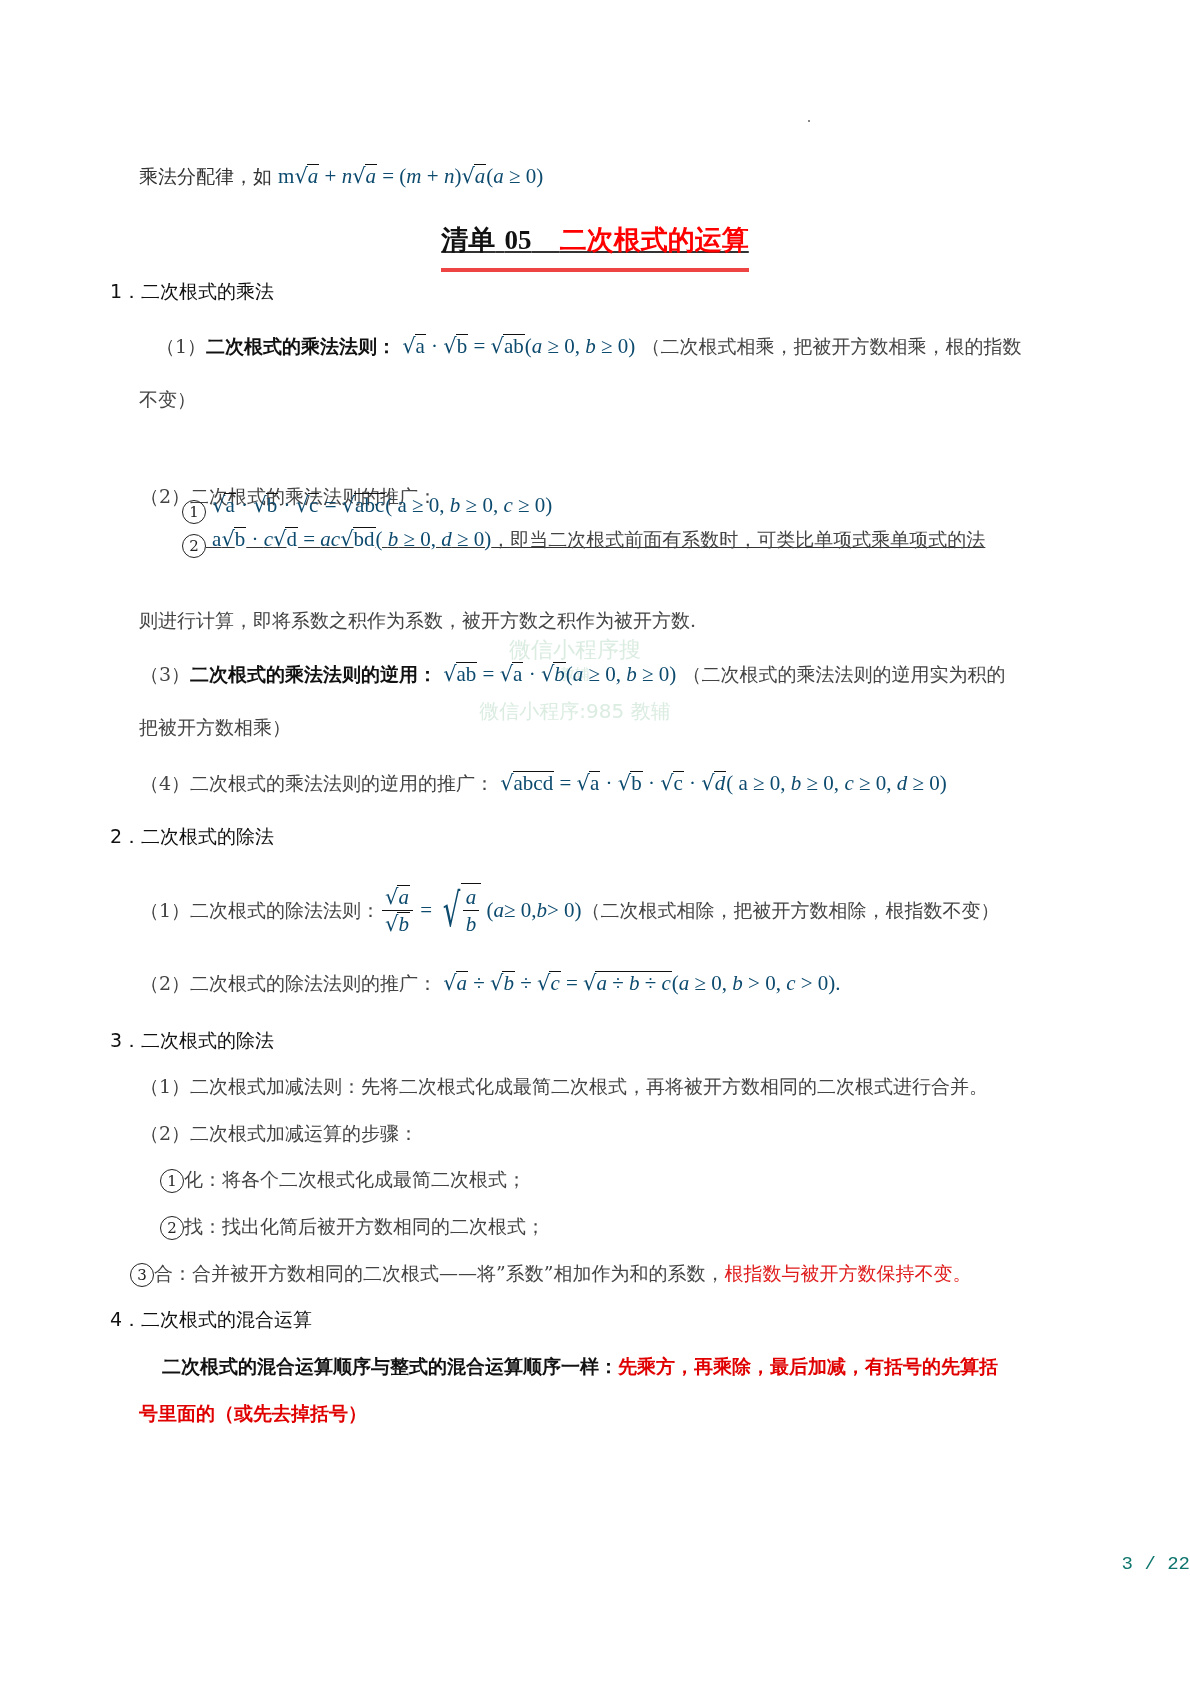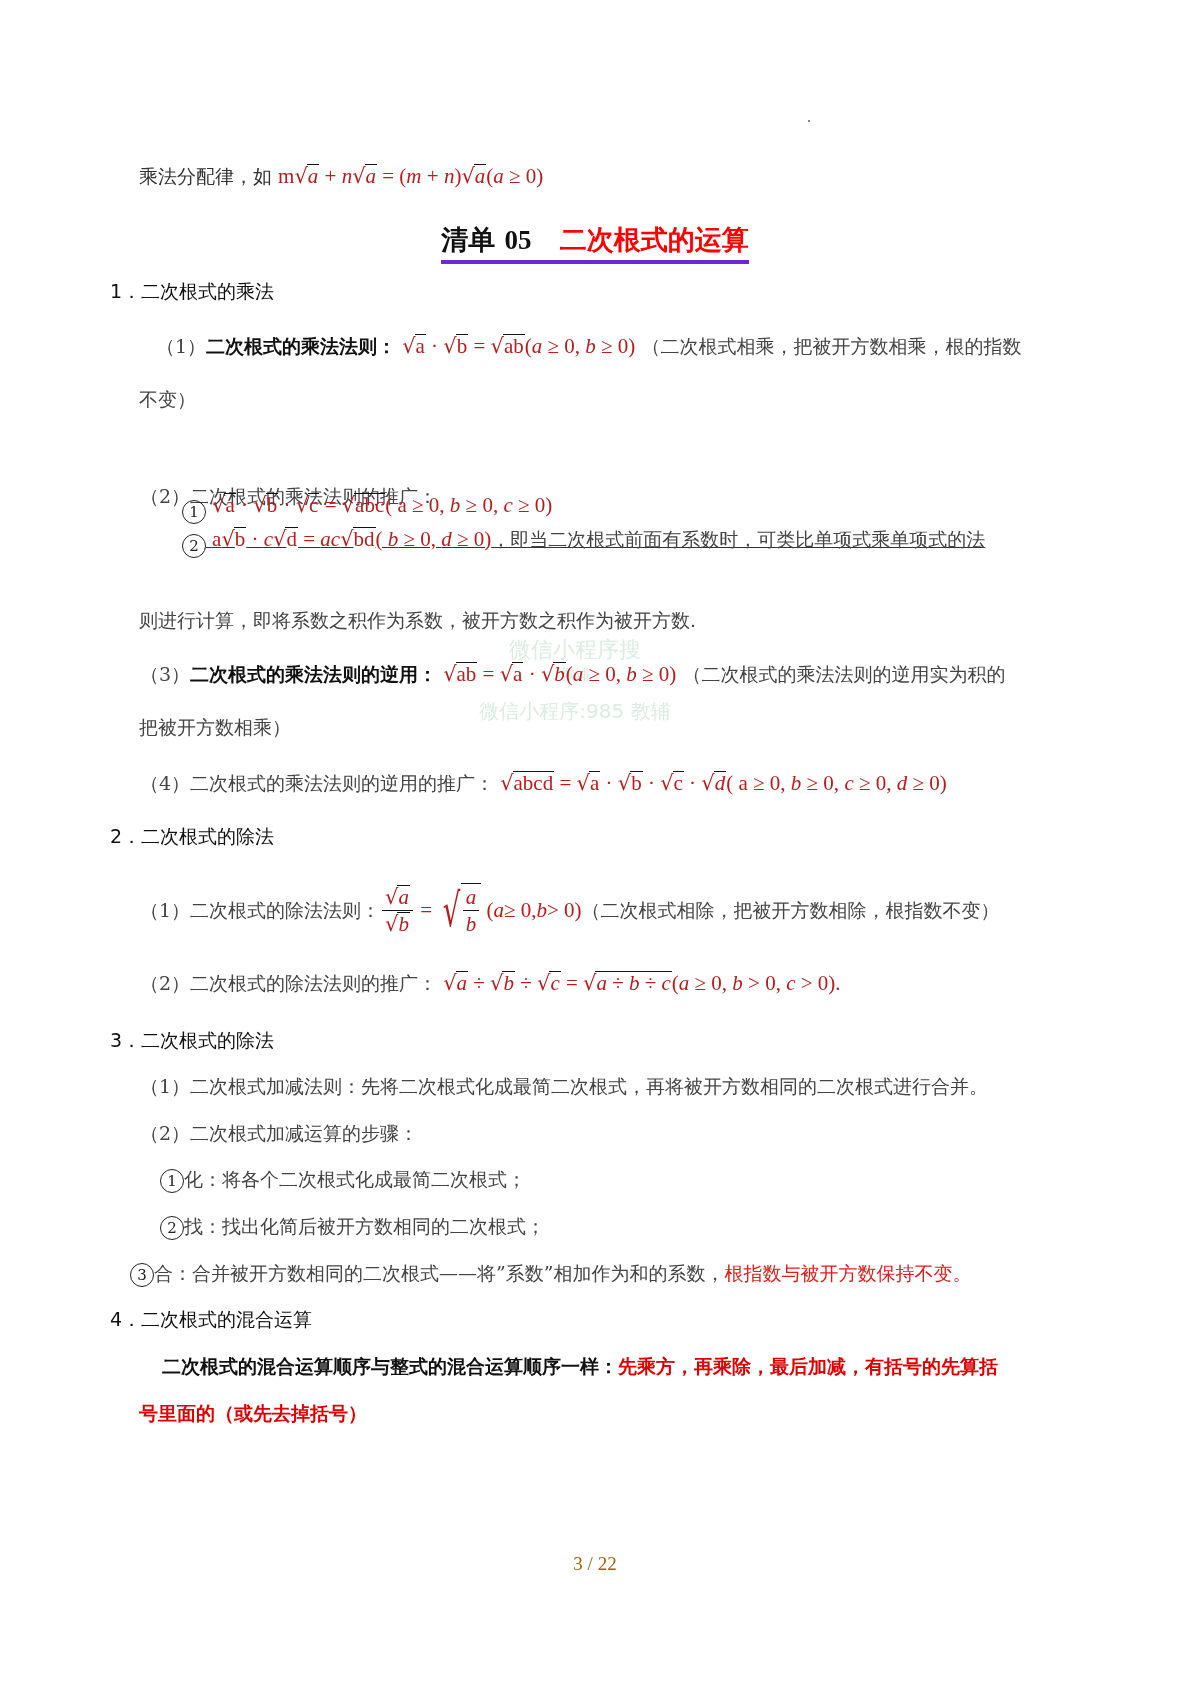--- a/index.html
+++ b/index.html
@@ -1,46 +1,46 @@
 <!DOCTYPE html>
 <html><head>
 <meta charset="utf-8">
 <style>
   html, body { margin:0; padding:0; background:#fff; }
   body { width:1190px; height:1683px; position:relative; overflow:hidden;
          font-family:"DejaVu Serif","Liberation Serif",serif; color:#333; }
   .line { position:absolute; left:0; white-space:nowrap; font-size:19px; line-height:26px; }
-  .math { font-family:"Liberation Serif","DejaVu Serif",serif; font-size:21px; color:#b91c1c; }
+  .math { font-family:"Liberation Serif","DejaVu Serif",serif; font-size:21px; color:#0c4a6e; }
   .math i { font-style:italic; }
   .sq { display:inline-block; border-top:1.5px solid #111; padding:0 1px; margin-left:-1px; line-height:22px; }
   .rad { font-family:"DejaVu Serif",serif; }
   .bold { font-weight:bold; font-family:"DejaVu Sans","Liberation Sans",sans-serif; color:#111; }
   .red { color:#e01b1b; }
   .redb { color:#e00000; font-weight:bold; font-family:"DejaVu Sans","Liberation Sans",sans-serif; }
   .gray { color:#444; }
   .title { position:absolute; left:0; width:100%; text-align:center; top:222px; font-size:27px; font-weight:bold;
            font-family:"DejaVu Sans","Liberation Sans",sans-serif; }
-  .title .wrap { display:inline-block; border-bottom:4px solid #6d28d9; padding-bottom:2px; }
+  .title .wrap { display:inline-block; border-bottom:4px solid #ef4444; padding-bottom:10px;text-decoration:underline; }
   .title .num { font-family:"Liberation Serif",serif; color:#111; }
   .title .red { color:#ff0000; }
   .circ { display:inline-block; width:22px; height:22px; border:1.5px solid #222; border-radius:50%;
           font-size:15px; line-height:22px; text-align:center; font-family:"DejaVu Serif",serif; color:#222; vertical-align:middle; }
   .frac { display:inline-flex; flex-direction:column; align-items:center; vertical-align:middle; margin:0 2px; }
   .frac .n { border-bottom:1.5px solid #111; padding:0 3px; line-height:26px; }
   .frac .d { line-height:26px; }
   .bigsq { display:inline-flex; align-items:center; vertical-align:middle; }
   .bigsq .r { font-size:46px; line-height:50px; font-family:"DejaVu Sans",sans-serif; transform:scaleX(0.6); margin-right:-6px; }
   .bigsq .in { border-top:1.5px solid #111; }
   .watermark { position:absolute; left:450px; top:635px; width:250px; text-align:center; color:#cfe6d8; opacity:0.75;
                font-family:"DejaVu Sans",sans-serif; }
   .watermark .a { font-size:22px; }
   .watermark .b { font-size:46px; font-weight:bold; line-height:44px; color:#d3ebdc; }
   .watermark .c { font-size:15px; }
   .watermark .d { font-size:20px; margin-top:14px; }
-  .pagenum { position:absolute; top:1553px; left:0; width:100%; text-align:center; font-size:19px; color:#a16207; font-family:Liberation Serif, serif; }
+  .pagenum { position:absolute; top:1553px; left:0; width:100%; text-align:right; font-size:19px; color:#0f766e; font-family:Liberation Mono, monospace; }
   .dot { position:absolute; left:808px; top:120px; width:2px; height:2px; background:#888; }
 </style>
 </head>
 <body>
 
 <div class="dot"></div>
 
 <div class="line" style="top:163px;left:139px;">
   <span>乘法分配律，如</span>
   <span class="math">m<span class="rad">√</span><span class="sq"><i>a</i></span> + <i>n</i><span class="rad">√</span><span class="sq"><i>a</i></span> = (<i>m</i> + <i>n</i>)<span class="rad">√</span><span class="sq"><i>a</i></span>(<i>a</i> ≥ 0)</span>

